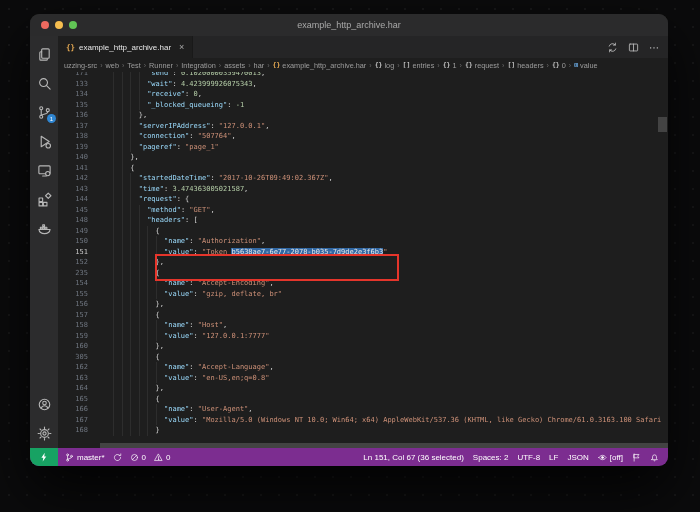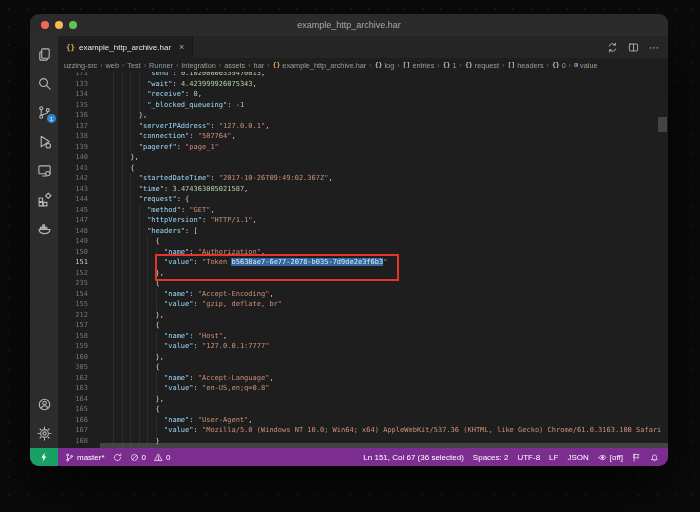--- a/index.html
+++ b/index.html
@@ -367,28 +367,20 @@
               <span class="guide" style="left: 72.305px;"></span>
               <span class="guide" style="left: 80.74px;"></span>
               <span class="gutter">145</span>
               <span class="codetext">          <span class="tok-k">"method"</span><span class="tok-p">: </span><span class="tok-s">"GET"</span><span class="tok-p">,</span></span>
             </div>
             <div class="line">
               <span class="guide" style="left: 55.435px;"></span>
               <span class="guide" style="left: 63.87px;"></span>
               <span class="guide" style="left: 72.305px;"></span>
               <span class="guide" style="left: 80.74px;"></span>
-              <span class="gutter">147</span>
-              <span class="codetext">          <span class="tok-k">"httpVersion"</span><span class="tok-p">: </span><span class="tok-s">"HTTP/1.1"</span><span class="tok-p">,</span></span>
-            </div>
-            <div class="line">
-              <span class="guide" style="left: 55.435px;"></span>
-              <span class="guide" style="left: 63.87px;"></span>
-              <span class="guide" style="left: 72.305px;"></span>
-              <span class="guide" style="left: 80.74px;"></span>
               <span class="gutter">148</span>
               <span class="codetext">          <span class="tok-k">"headers"</span><span class="tok-p">: [</span></span>
             </div>
             <div class="line">
               <span class="guide" style="left: 55.435px;"></span>
               <span class="guide" style="left: 63.87px;"></span>
               <span class="guide" style="left: 72.305px;"></span>
               <span class="guide" style="left: 80.74px;"></span>
               <span class="guide" style="left: 89.175px;"></span>
               <span class="gutter">149</span>
@@ -451,21 +443,21 @@
               <span class="guide" style="left: 97.61px;"></span>
               <span class="gutter">155</span>
               <span class="codetext">              <span class="tok-k">"value"</span><span class="tok-p">: </span><span class="tok-s">"gzip, deflate, br"</span></span>
             </div>
             <div class="line">
               <span class="guide" style="left: 55.435px;"></span>
               <span class="guide" style="left: 63.87px;"></span>
               <span class="guide" style="left: 72.305px;"></span>
               <span class="guide" style="left: 80.74px;"></span>
               <span class="guide" style="left: 89.175px;"></span>
-              <span class="gutter">212</span>
+              <span class="gutter">156</span>
               <span class="codetext">            <span class="tok-p">},</span></span>
             </div>
             <div class="line">
               <span class="guide" style="left: 55.435px;"></span>
               <span class="guide" style="left: 63.87px;"></span>
               <span class="guide" style="left: 72.305px;"></span>
               <span class="guide" style="left: 80.74px;"></span>
               <span class="guide" style="left: 89.175px;"></span>
               <span class="gutter">157</span>
               <span class="codetext">            <span class="tok-p">{</span></span>

